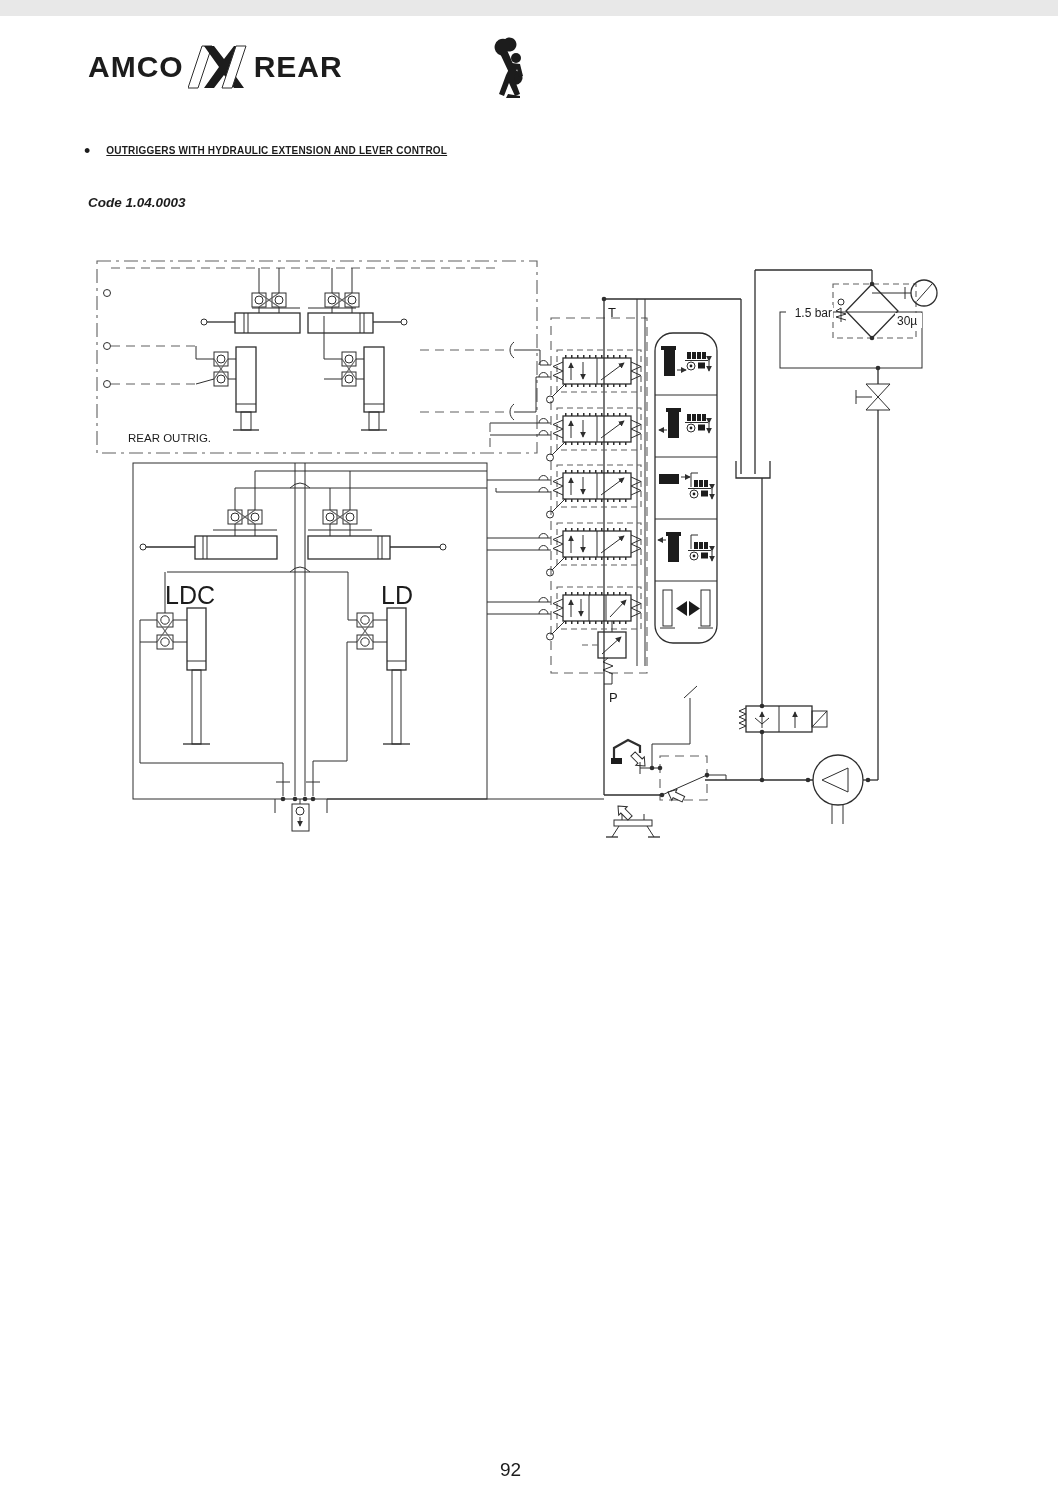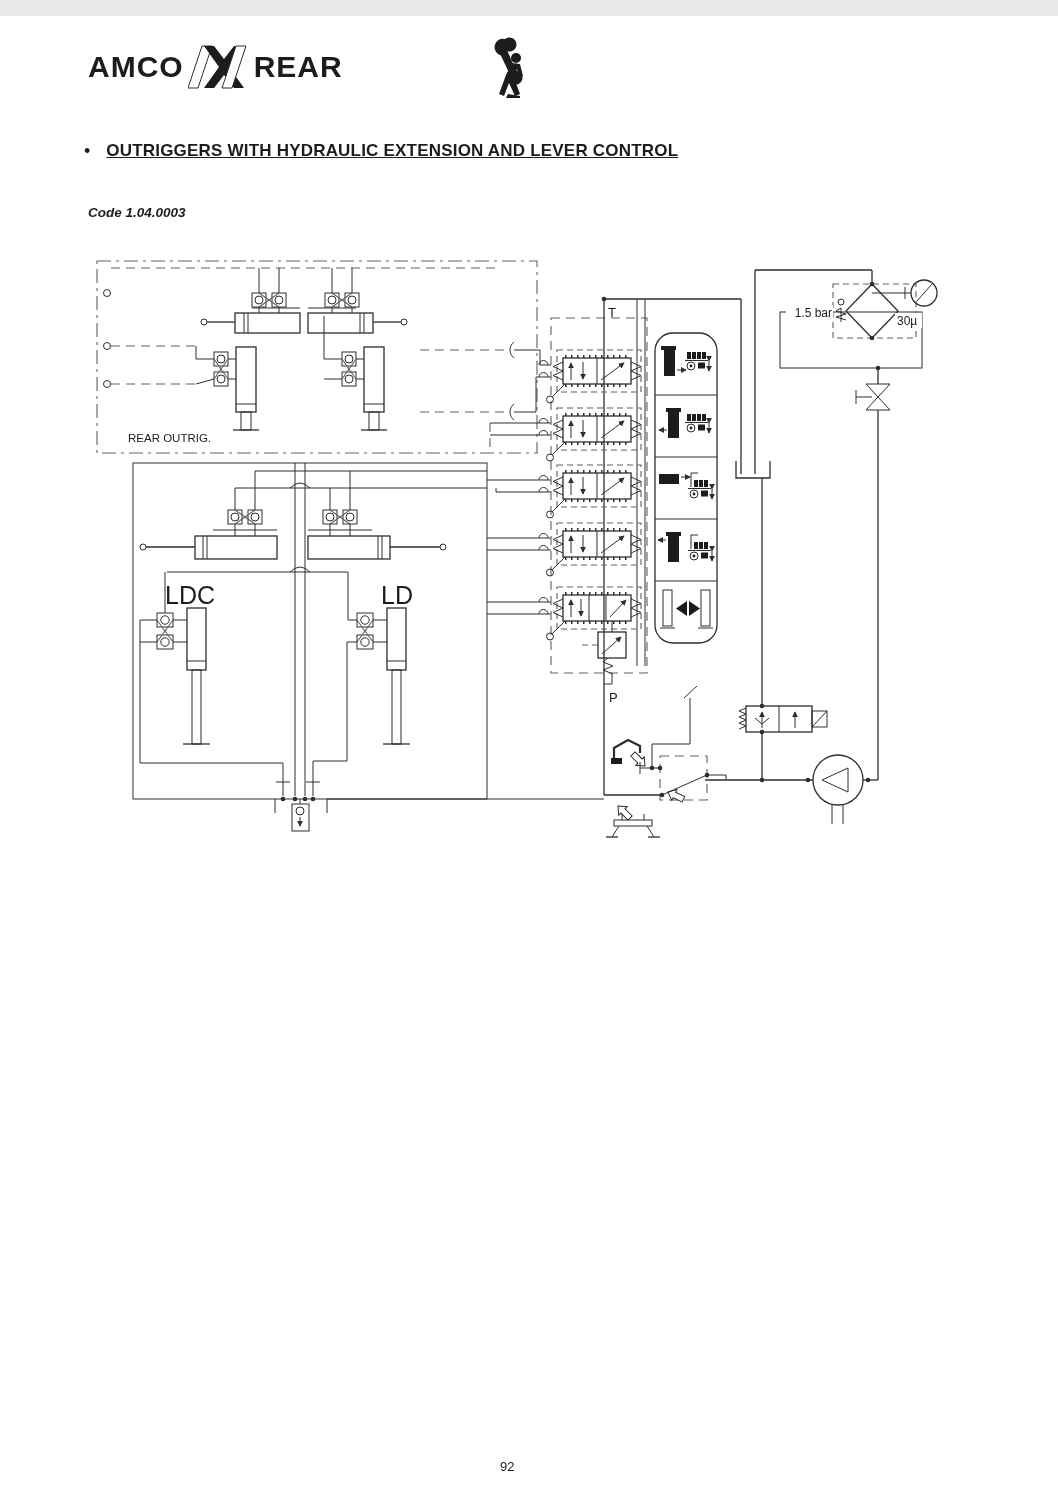--- a/index.html
+++ b/index.html
@@ -3,23 +3,23 @@
 <meta charset="utf-8">
 <style>
   html,body{margin:0;padding:0;background:#e8e8e8;}
   .page{position:relative;width:1058px;height:1497px;background:#ffffff;margin:16px auto;
         font-family:"Liberation Sans",sans-serif;color:#1c1c1c;overflow:hidden;}
   .logo{position:absolute;left:88px;top:26px;display:flex;align-items:center;gap:4px;}
   .logo .word{font-size:30px;font-weight:bold;letter-spacing:1px;}
   .mech{position:absolute;left:486px;top:20px;}
   .head-row{position:absolute;left:84px;top:126px;display:flex;align-items:flex-start;gap:16px;width:760px;}
   .bullet{font-size:18px;line-height:18px;}
-  .title{font-size:17px;font-weight:bold;text-decoration:underline;letter-spacing:.2px;margin:0;line-height:18px;}
-  .code{position:absolute;left:88px;top:189px;font-size:13.5px;font-weight:bold;font-style:italic;}
-  .pageno{position:absolute;left:500px;top:1443px;font-size:13px;text-align:right;}
+  .title{font-size:10px;font-weight:bold;text-decoration:underline;letter-spacing:.2px;margin:0;line-height:18px;}
+  .code{position:absolute;left:88px;top:179px;font-size:13.5px;font-weight:bold;font-style:italic;}
+  .pageno{position:absolute;left:500px;top:1443px;font-size:19px;text-align:right;}
   svg.diagram{position:absolute;left:0;top:0;}
   
   .s{stroke:#2e2e2e;fill:none;stroke-width:1.3px;}
   .s1{stroke:#2e2e2e;fill:none;stroke-width:1px;}
   .g{stroke:#606060;fill:none;stroke-width:1.1px;}
   .d5{stroke-dasharray:6 4;}
   .d8{stroke-dasharray:9 6;}
   .dd{stroke-dasharray:14 5 3 5;}
   .blk{fill:#1c1c1c;stroke:none;}
   .wht{fill:#ffffff;stroke:none;}

